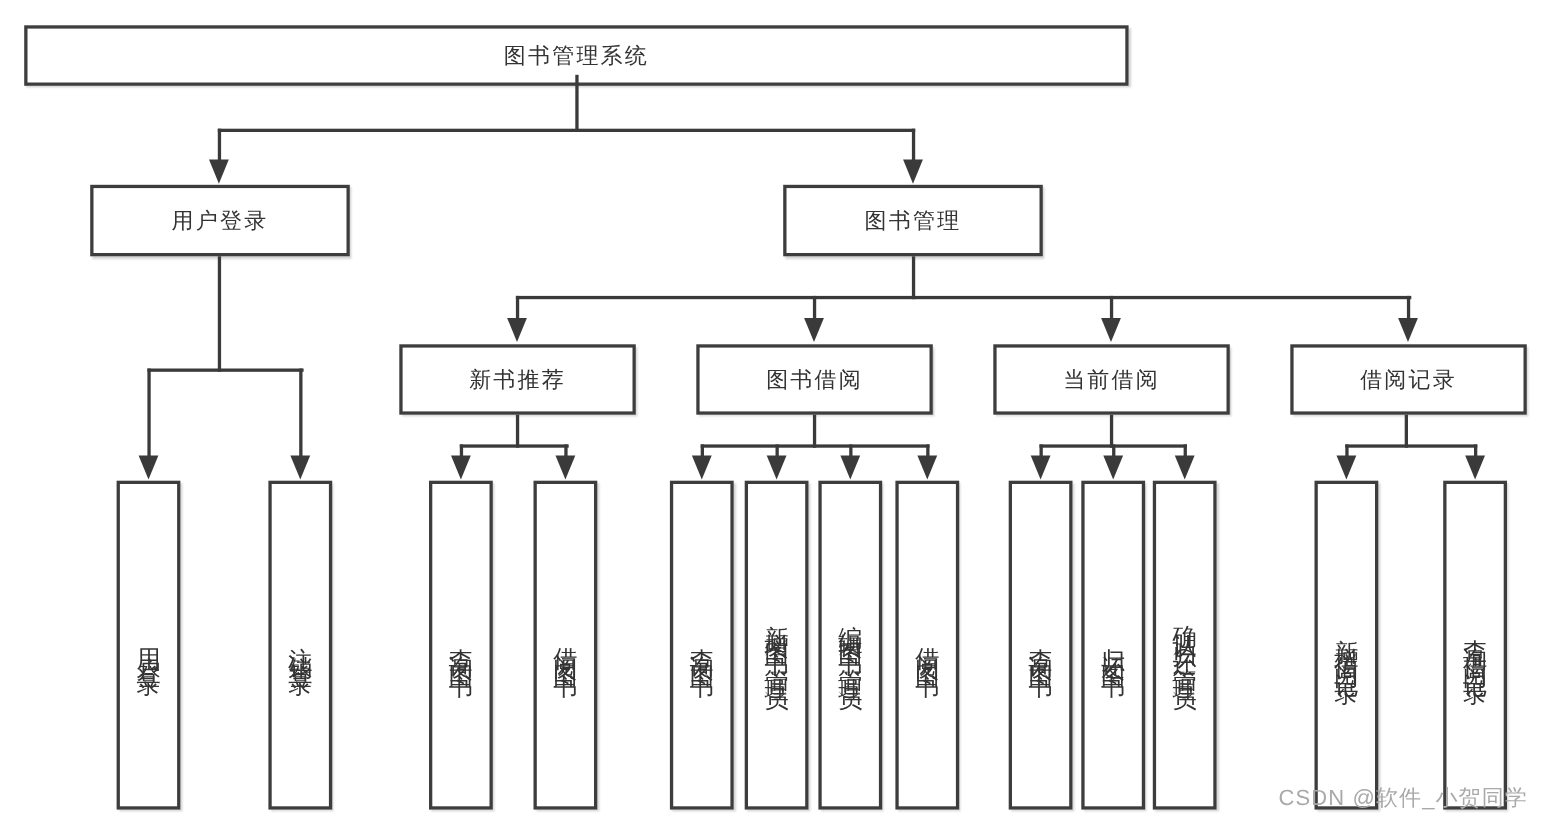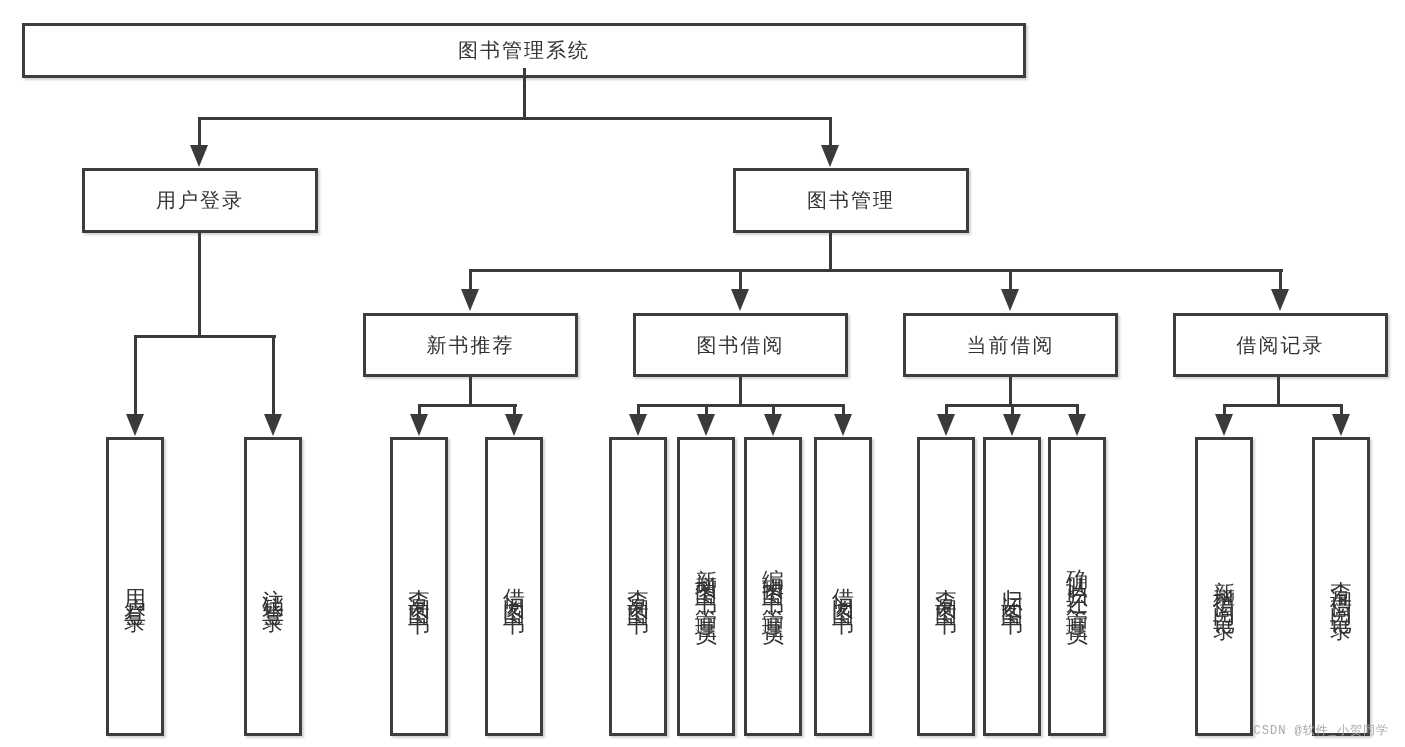--- a/index.html
+++ b/index.html
@@ -41,25 +41,24 @@
   .vl{position:absolute;width:3px;background:var(--line);}
   .arrow{
     position:absolute;width:0;height:0;
     border-left:9px solid transparent;
     border-right:9px solid transparent;
     border-top:22px solid var(--line);
   }
   .watermark{
     position:absolute;
     right:16px;bottom:8px;
-    font-size:12px;
+    font-size:20px;
     color:var(--wm);
     letter-spacing:1px;
     white-space:nowrap;
-    font-family:Liberation Mono, monospace;
   }
 </style>
 </head>
 <body>
 
 <div id="canvas">
 
   <div class="node" style="left:22px;top:23px;width:1004px;height:55px;">
     <span class="lbl">图书管理系统</span>
   </div>
@@ -67,21 +66,21 @@
   <div class="vl" style="left:523px;top:68px;height:51px;"></div>
   <div class="hl" style="left:198px;top:117px;width:634px;"></div>
   <div class="vl" style="left:198px;top:117px;height:32px;"></div>
   <div class="arrow" style="left:190px;top:145px;"></div>
   <div class="vl" style="left:829px;top:117px;height:32px;"></div>
   <div class="arrow" style="left:821px;top:145px;"></div>
 
   <div class="node" style="left:82px;top:168px;width:236px;height:65px;">
     <span class="lbl">用户登录</span>
   </div>
-  <div class="node" style="left:712px;top:168px;width:236px;height:65px;margin-left:21px;">
+  <div class="node" style="left:712px;top:168px;width:236px;height:65px;">
     <span class="lbl">图书管理</span>
   </div>
 
   <div class="vl" style="left:198px;top:233px;height:105px;"></div>
   <div class="hl" style="left:134px;top:335px;width:142px;"></div>
   <div class="vl" style="left:134px;top:335px;height:82px;"></div>
   <div class="arrow" style="left:126px;top:414px;"></div>
   <div class="vl" style="left:272px;top:335px;height:82px;"></div>
   <div class="arrow" style="left:264px;top:414px;"></div>
 

